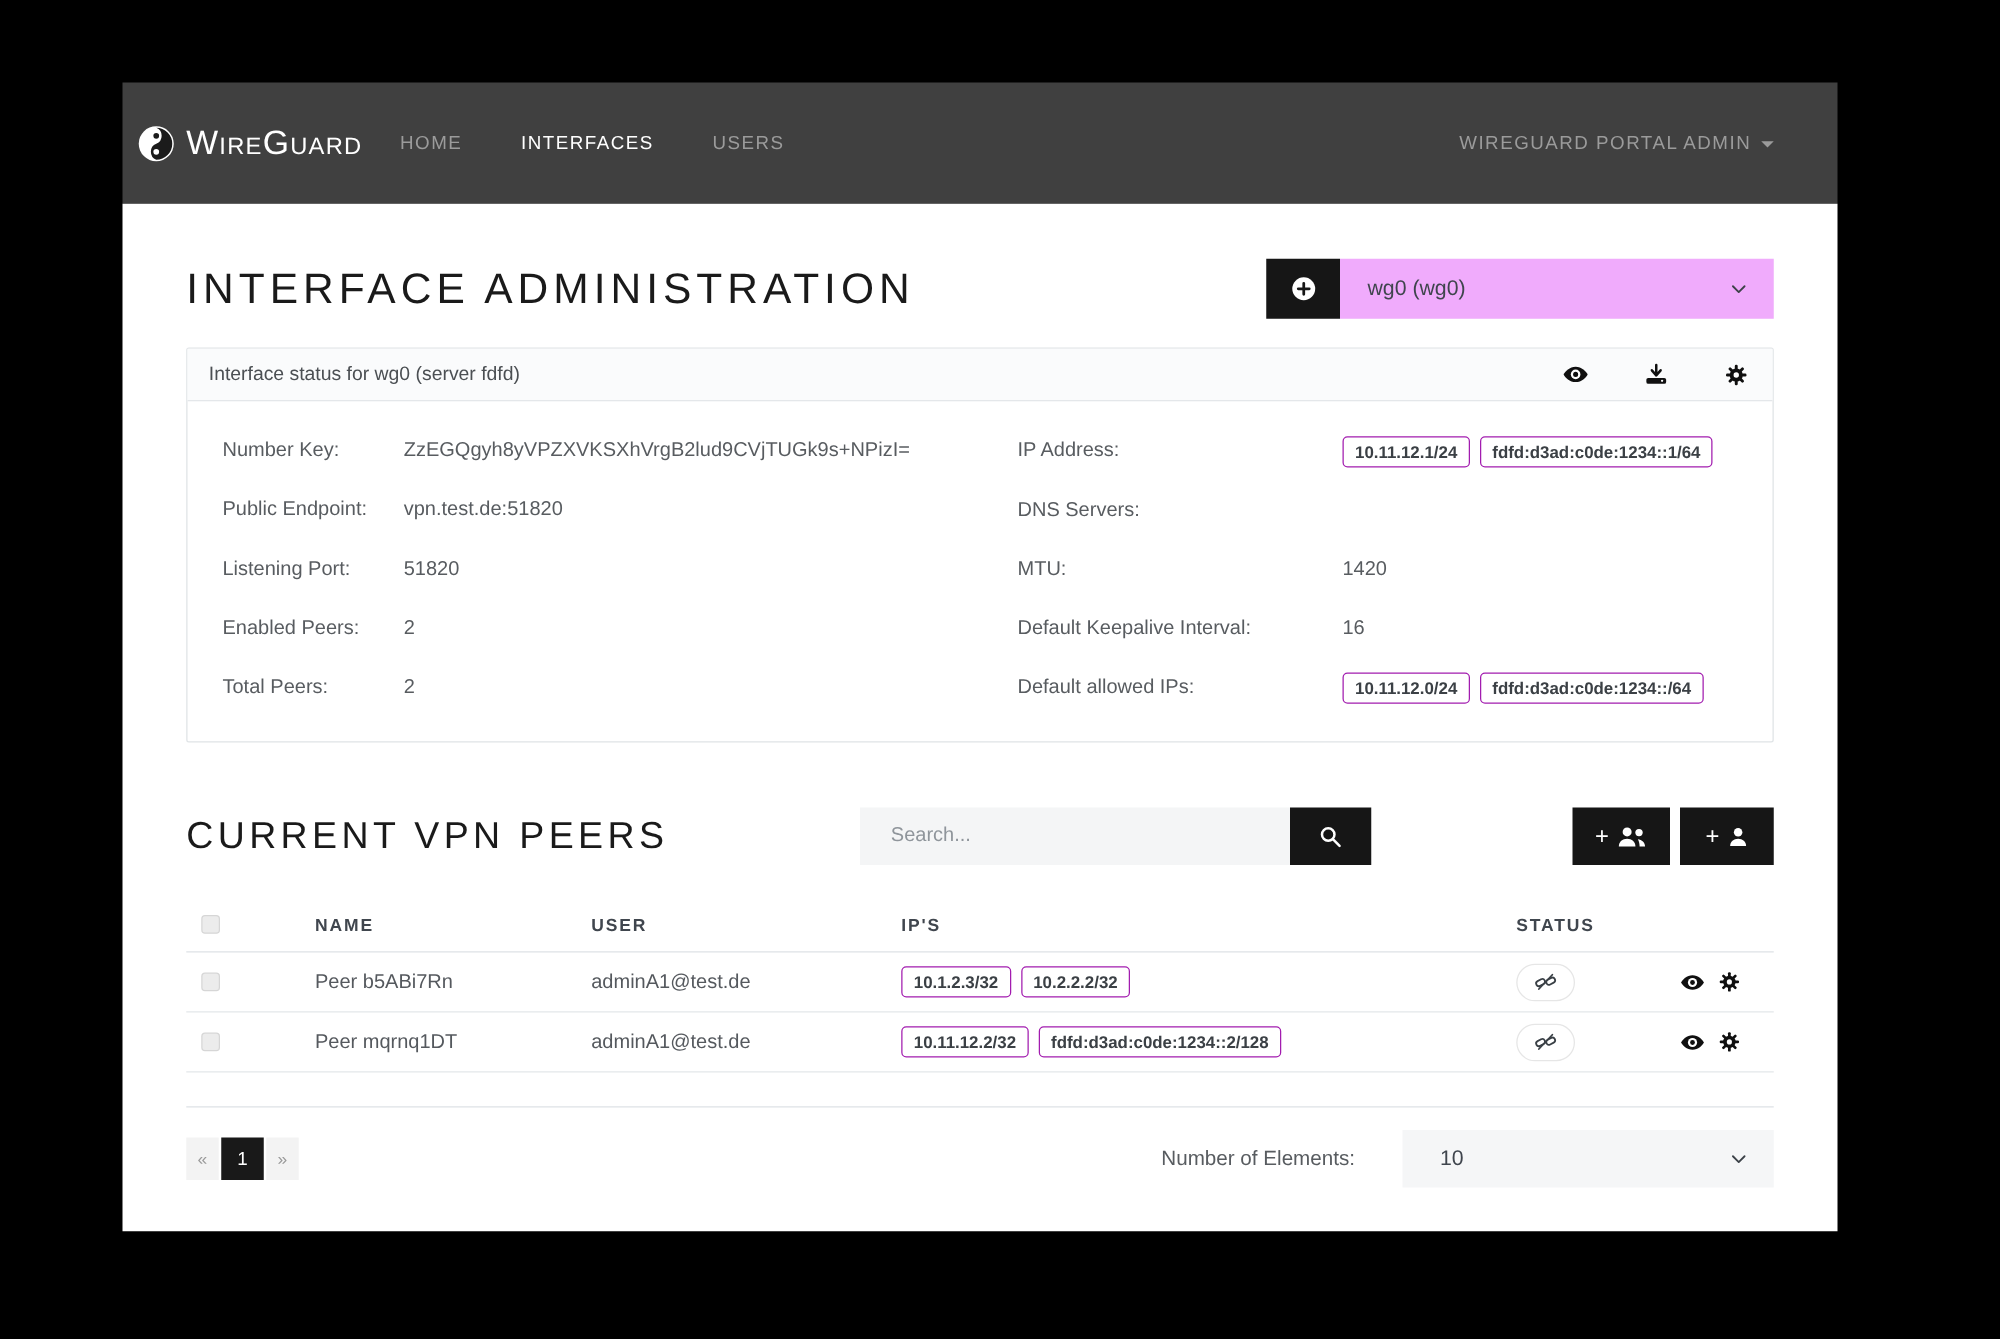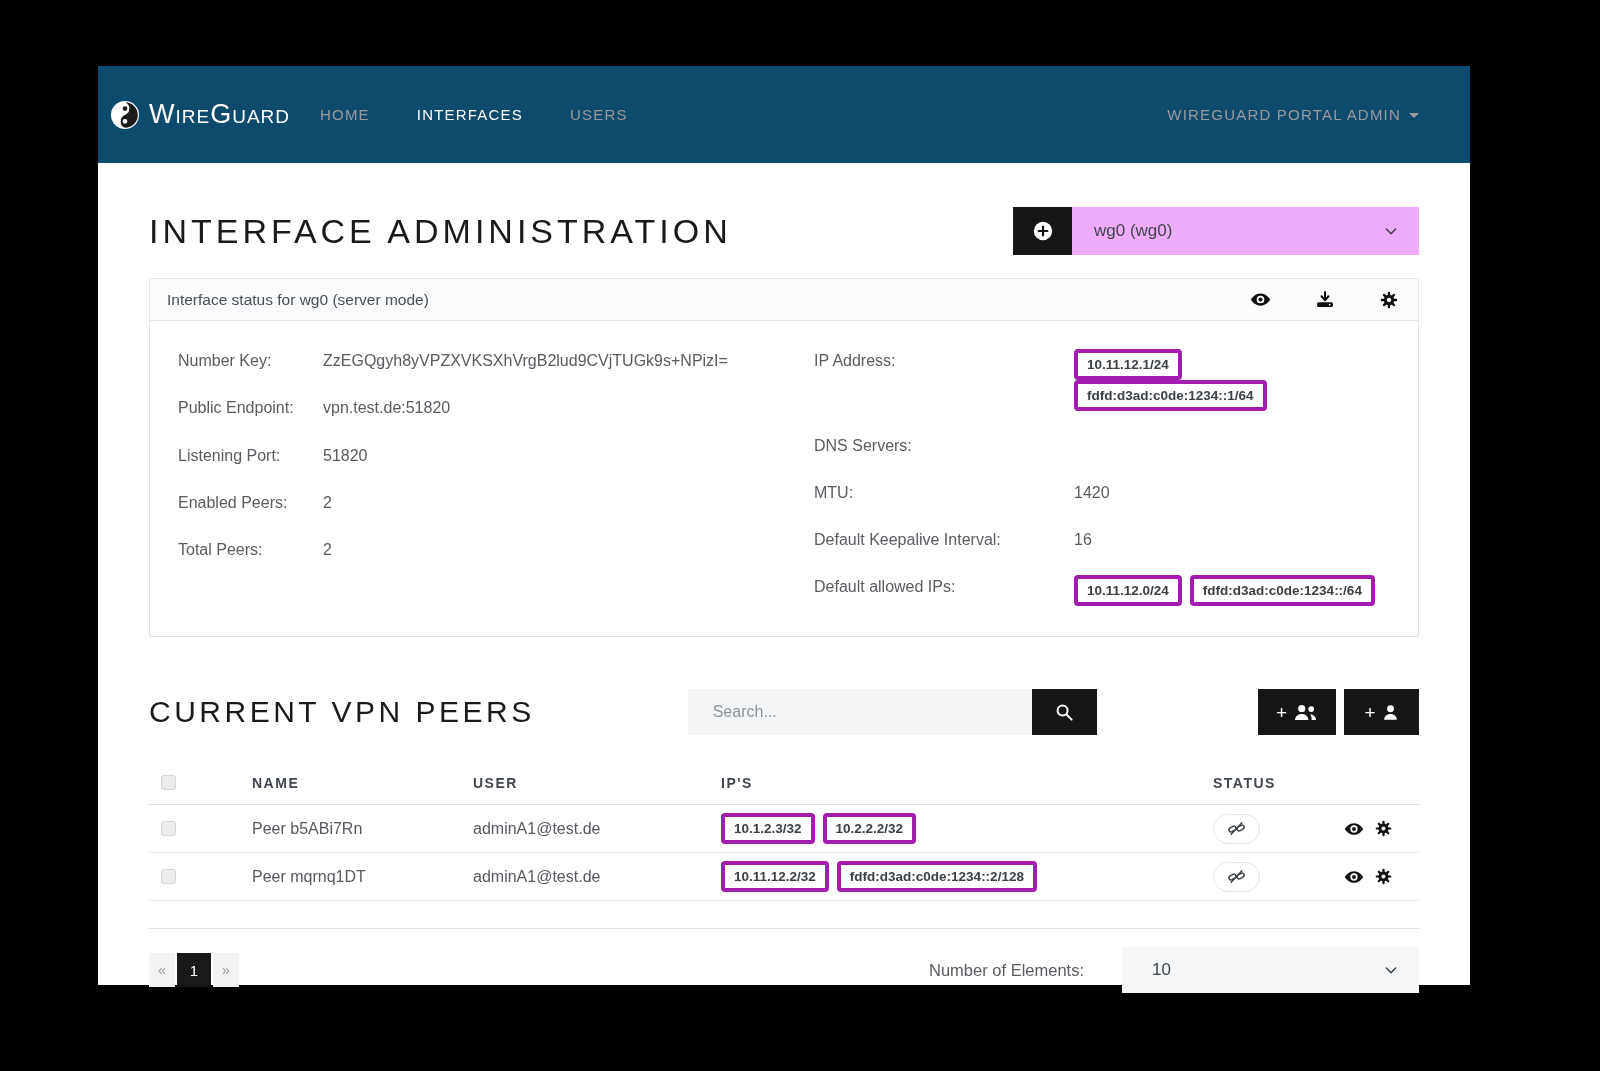--- a/index.html
+++ b/index.html
@@ -7,21 +7,21 @@
   body {
     background:#000;
     font-family:"Liberation Sans","DejaVu Sans",sans-serif;
     position:relative; overflow:hidden;
     color:#565656;
   }
   .page { position:absolute; left:98px; top:66px; width:1372px; }
 
   
   .navbar {
-    height:97px; background:#0c4a6e;
+    height:97px; background:#404040;
     display:flex; align-items:center;
     padding:0 51px 0 12px;
   }
   .brand { display:flex; align-items:center; gap:9px; cursor:pointer; }
   .brand-text {
     color:#fff; font-size:27px; letter-spacing:1px;
     font-variant:small-caps; font-weight:400;
   }
   .nav-links { display:flex; gap:47px; margin-left:30px; }
   .nav-link {
@@ -81,21 +81,21 @@
   }
   .detail-row { display:flex; margin-bottom:23px; min-height:24px; }
   .detail-row:last-child { margin-bottom:0; }
   .d-label { color:#585c60; font-size:16px; line-height:24px; }
   .d-value { color:#585c60; font-size:16px; line-height:24px; }
   .col-left .d-label { width:145px; flex:0 0 145px; }
   .col-right .d-label { width:260px; flex:0 0 260px; }
   .col-right { padding-left:30px; }
 
   .badge {
-    display:inline-block; background:#fff; border:4px solid #a21caf;
+    display:inline-block; background:#fff; border:1px solid #a21caf;
     border-radius:4px; padding:4px 9px; margin-right:8px;
     font-size:13.5px; font-weight:bold; color:#3b4045; line-height:15px;
     white-space:nowrap;
   }
 
   
   .peers-header { display:flex; align-items:center; margin-top:52px; }
   h2.section-title {
     font-size:30px; font-weight:400; letter-spacing:3.5px; color:#1a1a1a;
   }
@@ -201,21 +201,21 @@
             <svg width="16" height="16" viewBox="0 0 24 24" fill="none" stroke="#3c4248" stroke-width="2.2" stroke-linecap="round" stroke-linejoin="round">
                 <path d="M5 9l7 7 7-7"></path>
               </svg>
           </span>
         </div>
       </div>
     </div>
 
     <div class="card">
       <div class="card-header">
-        <span>Interface status for wg0 (server mode)</span>
+        <span>Interface status for wg0 (server fdfd)</span>
         <div class="card-header-icons">
           <button class="icon-btn">
             <span>
               <svg width="21" height="21" viewBox="0 0 24 24">
                 <path d="M12 5C6.5 5 2.4 9.3 1 12c1.4 2.7 5.5 7 11 7s9.6-4.3 11-7c-1.4-2.7-5.5-7-11-7z" fill="#101010"></path>
                 <circle cx="12" cy="12" r="4.4" fill="#ffffff"></circle>
                 <circle cx="12" cy="12" r="2.3" fill="#101010"></circle>
               </svg>
             </span>
           </button>

